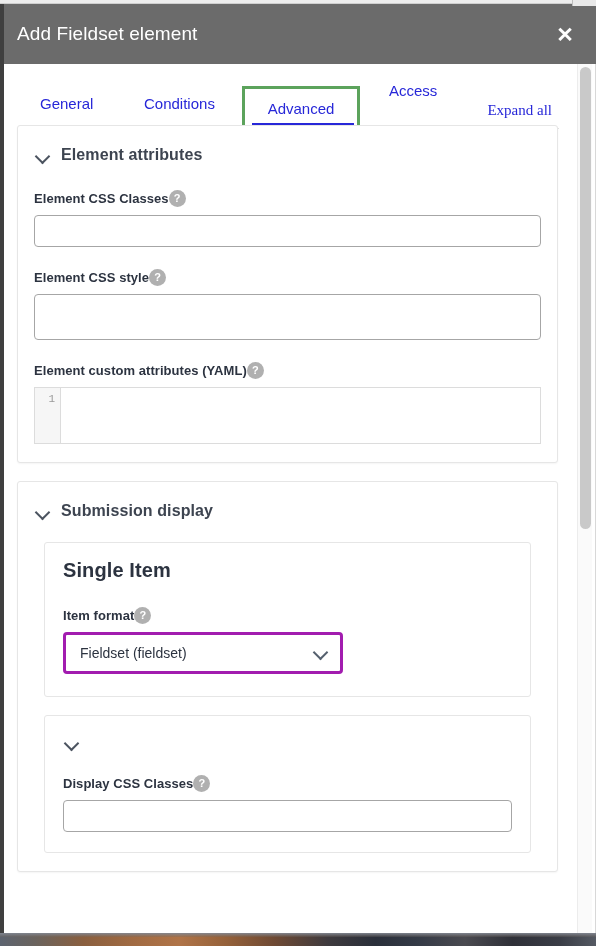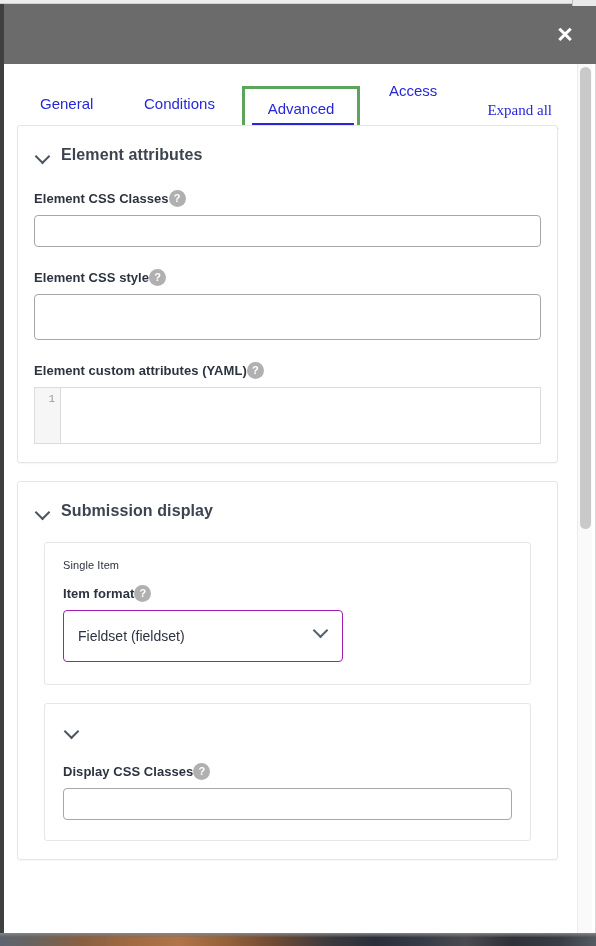--- a/index.html
+++ b/index.html
@@ -378,36 +378,36 @@
 
   
   .subcard {
     margin: 20px 10px 6px 10px;
     border: 1px solid #e6e6e6;
     border-radius: 3px;
     background: #ffffff;
     padding: 16px 18px 22px 18px;
   }
   .subcard-title {
-    font-size: 11px;
-    font-weight: 400;
+    font-size: 20px;
+    font-weight: 700;
     color: #2c3340;
-    margin-bottom: 14px;
+    margin-bottom: 25px;
     letter-spacing: .1px;
   }
 
   .select-wrap {
     position: relative;
     display: inline-block;
     width: 280px;
   }
   .select-box {
     width: 100%;
-    height: 52px;
-    border: 1px solid #a21caf;
+    height: 42px;
+    border: 3px solid #a21caf;
     border-radius: 4px;
     background: #ffffff;
     font-size: 14px;
     color: #2c3340;
     padding: 0 34px 0 14px;
     display: flex;
     align-items: center;
     cursor: pointer;
     font-family: "Liberation Sans", sans-serif;
   }
@@ -448,20 +448,21 @@
 
   <div class="chrome-edge-left"></div>
   <div class="chrome-edge-top"></div>
   <div class="chrome-edge-top-rule"></div>
   <div class="chrome-edge-topright"></div>
   <div class="chrome-topright-rule"></div>
 
   <div class="dialog">
 
     <div class="dialog-header">
+      <div class="dialog-title">Add Fieldset element</div>
       <button class="dialog-close">✕</button>
     </div>
 
     <div class="dialog-body">
 
       <div class="scroll-pane">
 
         <div class="tabs-row">
 
           <button class="tab tab-general">

